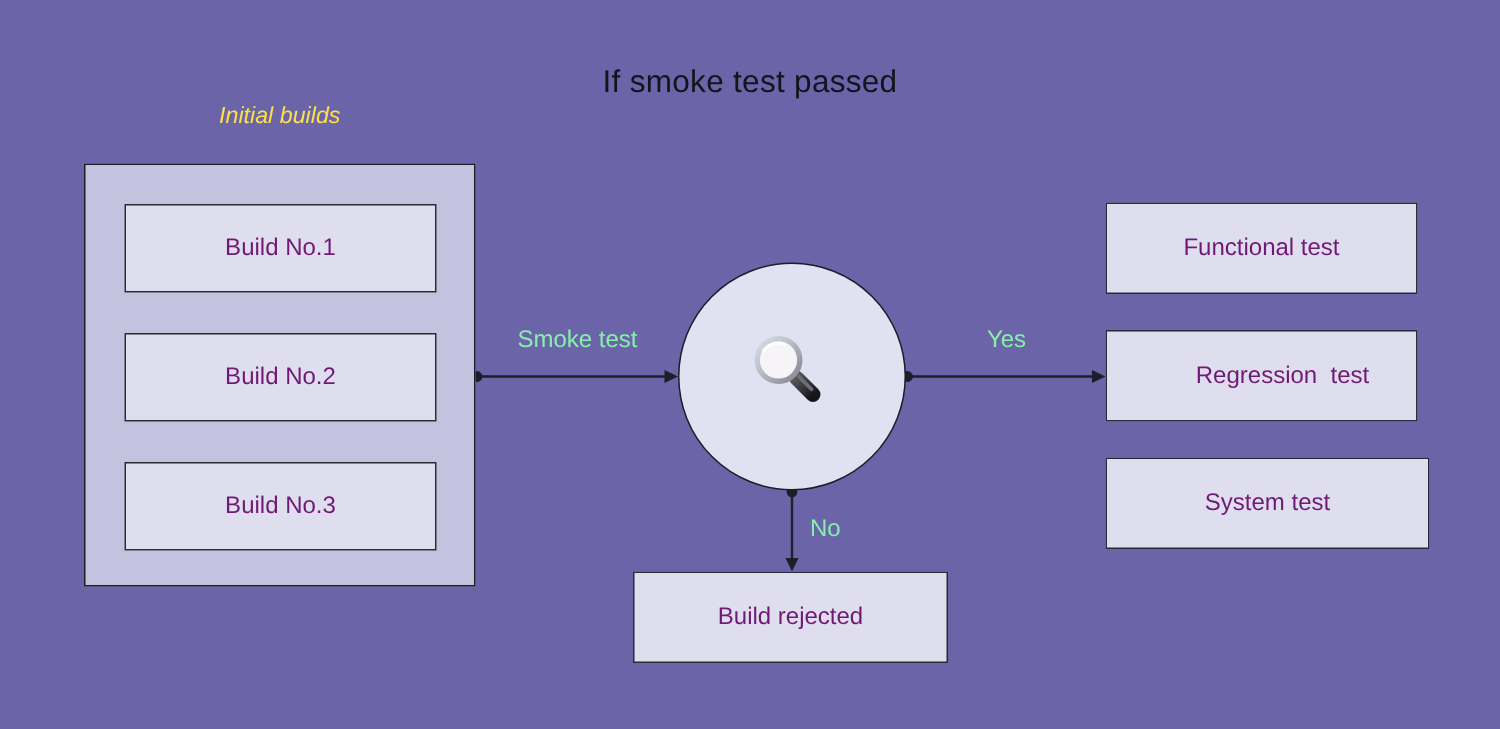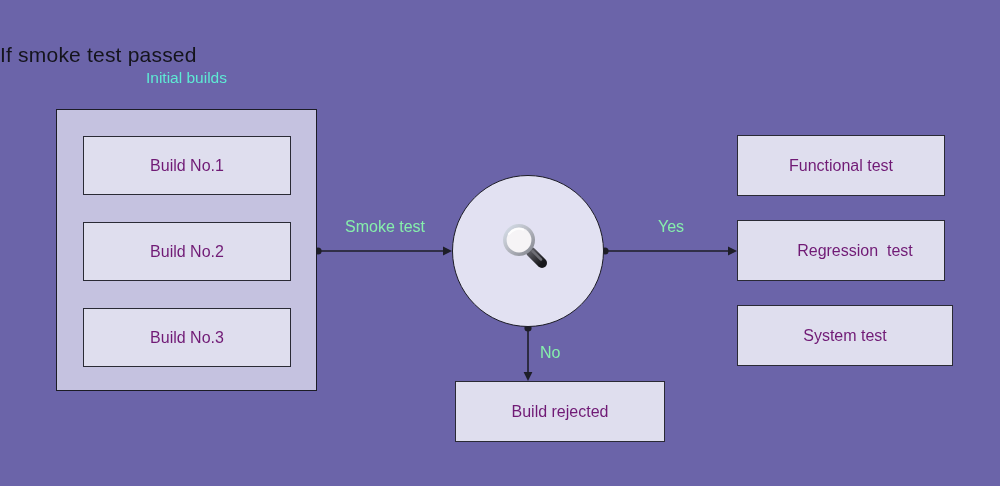--- a/index.html
+++ b/index.html
@@ -9,27 +9,28 @@
     background: #6b64a9;
     position: relative;
     overflow: hidden;
     color: #15151d;
   }
   .canvas { position: absolute; inset: 0; width: 1000px; height: 486px; }
   .edges-layer { position: absolute; left: 0; top: 0; width: 1000px; height: 486px; pointer-events: none; }
 
   .diagram-title {
     position: absolute; left: 0; right: 0; top: 43px;
+    text-align: center;
     font-size: 21px; font-weight: 500;
     letter-spacing: 0.2px;
     color: #14141c;
   }
   .group-label {
     position: absolute; left: 56px; width: 261px; top: 69px;
-    text-align: center; font-size: 15.5px; color: #5eead4;
+    text-align: center; font-size: 15.5px; color: #fde047; font-style: italic;
   }
   .group-box {
     position: absolute; left: 56px; top: 109px; width: 261px; height: 282px;
     background: #c5c2e0;
     border: 1px solid #1c1c26;
   }
   .node {
     position: absolute;
     background: #dfdeee;
     border: 1px solid #2a2a35;
@@ -38,21 +39,21 @@
     white-space: pre;
   }
   .build-node { left: 26px; width: 208px; height: 59px; position: absolute; }
   .build-1 { top: 26px; }
   .build-2 { top: 112px; }
   .build-3 { top: 198px; }
 
   .node-functional { left: 737px; top: 135px; width: 208px; height: 61px; text-align: center; }
   .node-regression { left: 737px; top: 220px; width: 208px; height: 61px; padding-left: 28px; }
   .node-system     { left: 737px; top: 305px; width: 216px; height: 61px; }
-  .node-rejected   { left: 422px; top: 381px; width: 210px; height: 61px; margin-left: 33px; }
+  .node-rejected   { left: 422px; top: 381px; width: 210px; height: 61px; }
 
   .decision-circle {
     position: absolute; left: 452px; top: 175px; width: 152px; height: 152px;
     background: #e2e1f2;
     border: 1px solid #1c1c26;
     border-radius: 50%;
     display: flex; align-items: center; justify-content: center;
   }
   .magnifier { width: 56px; height: 56px; margin: -6px 4px 0 0; }
 

